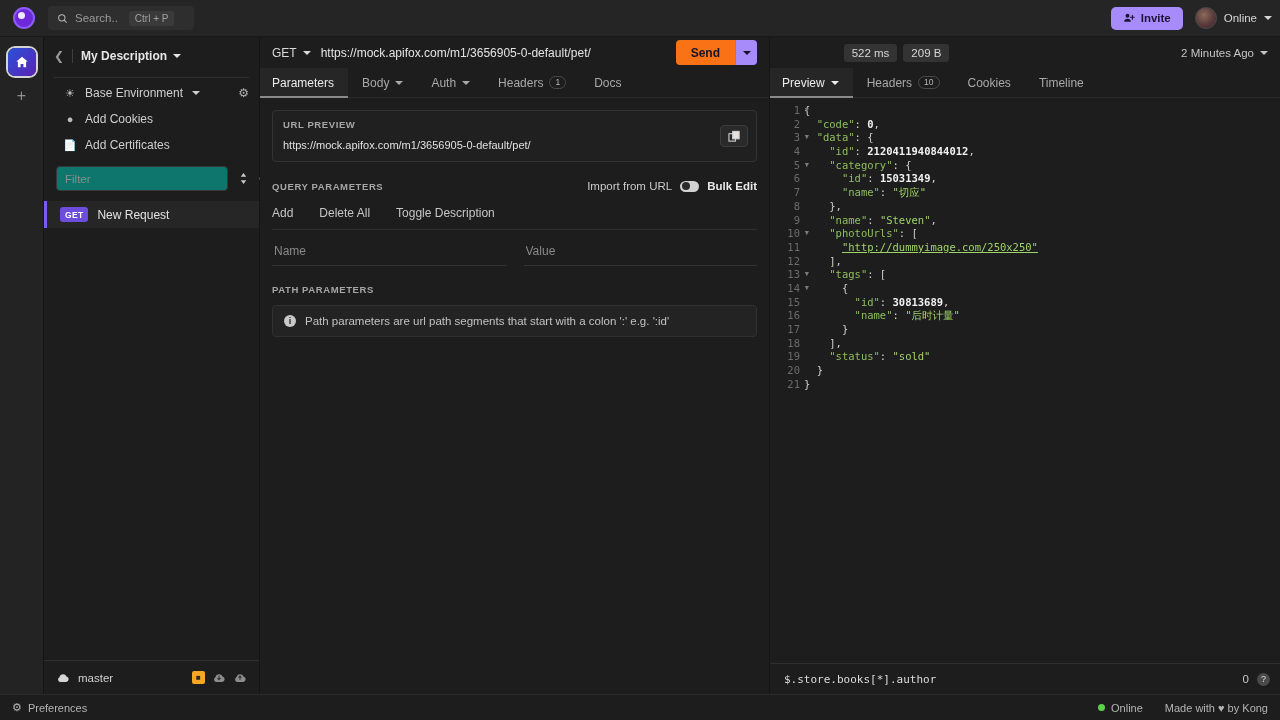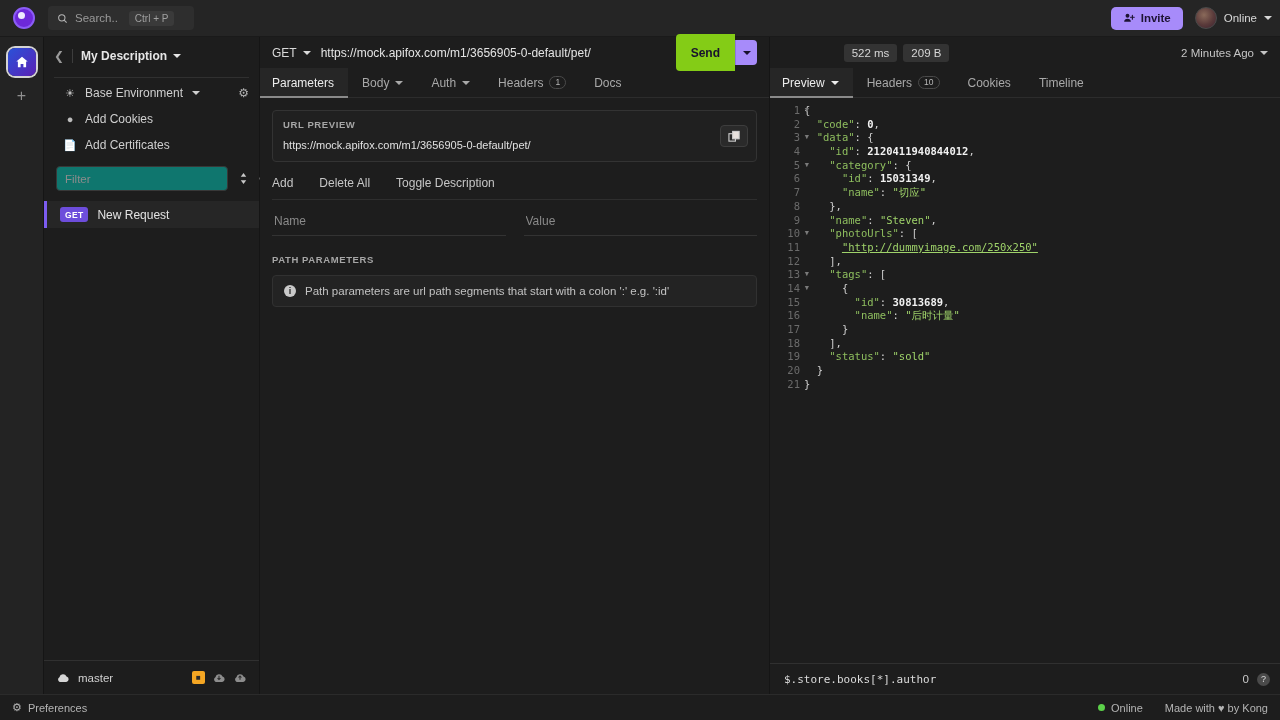--- a/index.html
+++ b/index.html
@@ -118,22 +118,22 @@
     display: flex; align-items: center; justify-content: center;
     font-size: 8px; color: #2a2a2a; cursor: pointer;
   }
 
   
   .req-pane { flex: 1 1 0; min-width: 0; background: #1d1d1d; display: flex; flex-direction: column; border-right: 1px solid #151515; }
   .urlbar { height: 31px; display: flex; align-items: center; background: #1d1d1d; padding-left: 12px; }
   .method-sel { display: flex; align-items: center; gap: 6px; font-size: 12px; color: #d9d9d9; cursor: pointer; }
   .url-text { flex: 1; font-size: 12px; color: #e4e4e4; padding-left: 10px; white-space: nowrap; overflow: hidden; }
   .send-btn {
-    background: #84cc16; color: #18112e; font-weight: bold; font-size: 12px;
-    height: 37px; border: none; border-radius: 4px 0 0 4px; padding: 2px 15px; cursor: pointer;
+    background: #f97316; color: #18112e; font-weight: bold; font-size: 12px;
+    height: 25px; border: none; border-radius: 4px 0 0 4px; padding: 2px 15px; cursor: pointer;
   }
   .send-caret {
     background: #a78bfa; color: #18112e; height: 25px; width: 22px; border-radius: 0 4px 4px 0;
     display: flex; align-items: center; justify-content: center; cursor: pointer;
     border-left: 1px solid #8b74e0; margin-right: 12px;
   }
   .tabs { height: 30px; display: flex; align-items: stretch; border-bottom: 1px solid #2c2c2c; }
   .tab {
     display: flex; align-items: center; gap: 6px; padding: 0 14px;
     font-size: 12px; color: #a9a9a9; cursor: pointer; position: relative;
@@ -388,20 +388,28 @@
           <div class="up-label">URL PREVIEW</div>
           <div class="up-url">https://mock.apifox.com/m1/3656905-0-default/pet/</div>
           <span class="copy-btn">
             <svg width="13" height="13" viewBox="0 0 14 14">
               <rect x="1" y="4" width="7" height="8" fill="none" stroke="#cfcfcf" stroke-width="1.2"></rect>
               <rect x="5" y="1.5" width="7" height="8" fill="#e8e2de" stroke="#cfcfcf" stroke-width="1.2"></rect>
             </svg>
           </span>
         </div>
 
+        <div class="section-row">
+          <span class="section-label">QUERY PARAMETERS</span>
+          <span class="section-right">
+            <span class="link-text">Import from URL</span>
+            <span class="toggle"></span>
+            <span class="bulk">Bulk Edit</span>
+          </span>
+        </div>
 
         <div class="action-row">
           <span class="action-link">Add</span>
           <span class="action-link">Delete All</span>
           <span class="action-link">Toggle Description</span>
         </div>
 
         <div class="kv-row">
           <input class="kv-input" placeholder="Name" style="">
           <input class="kv-input" placeholder="Value" style="">

